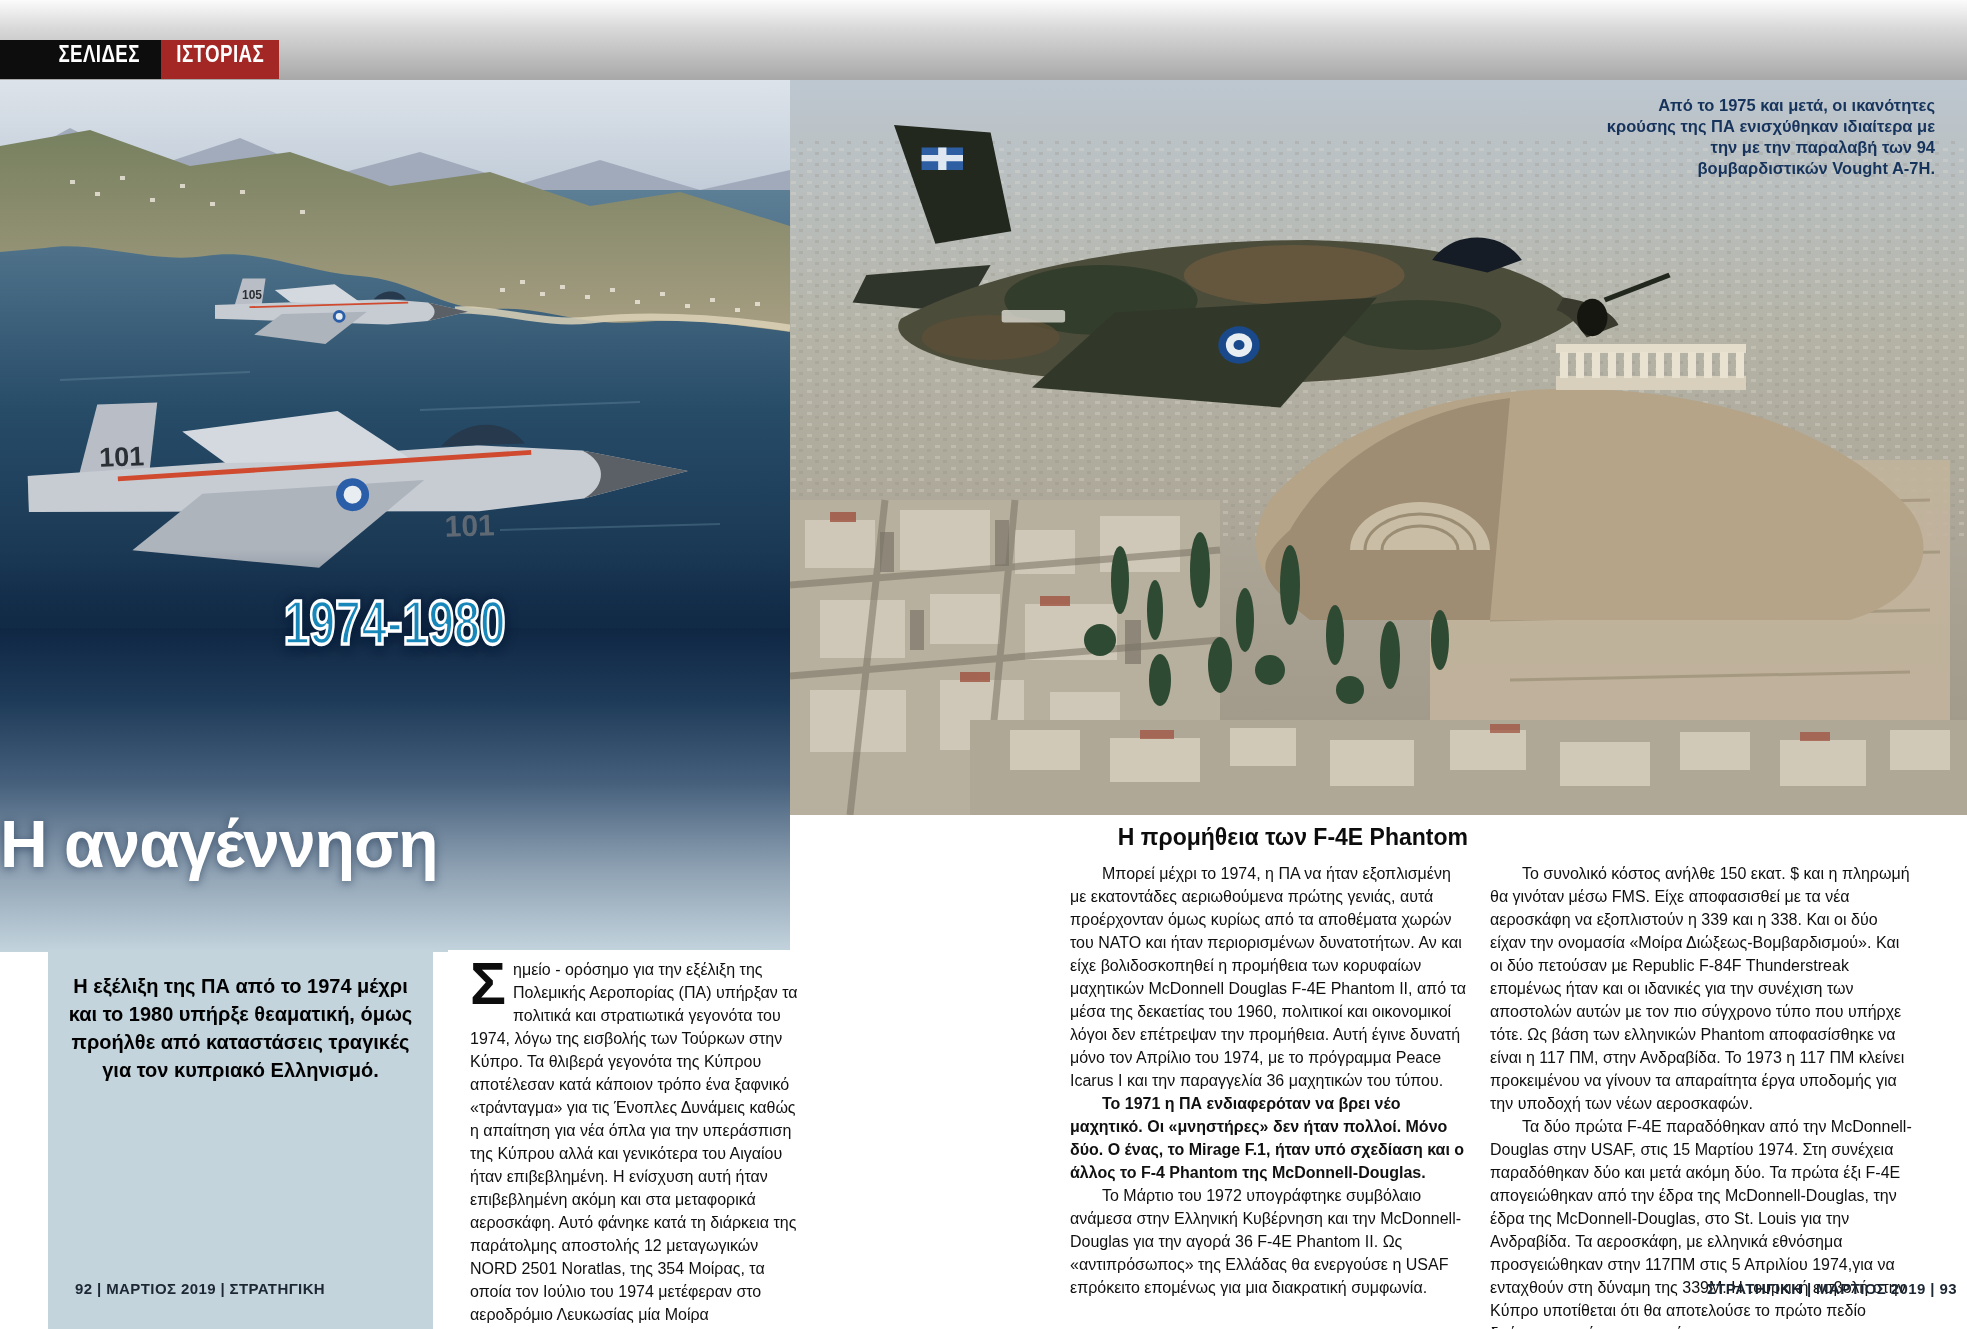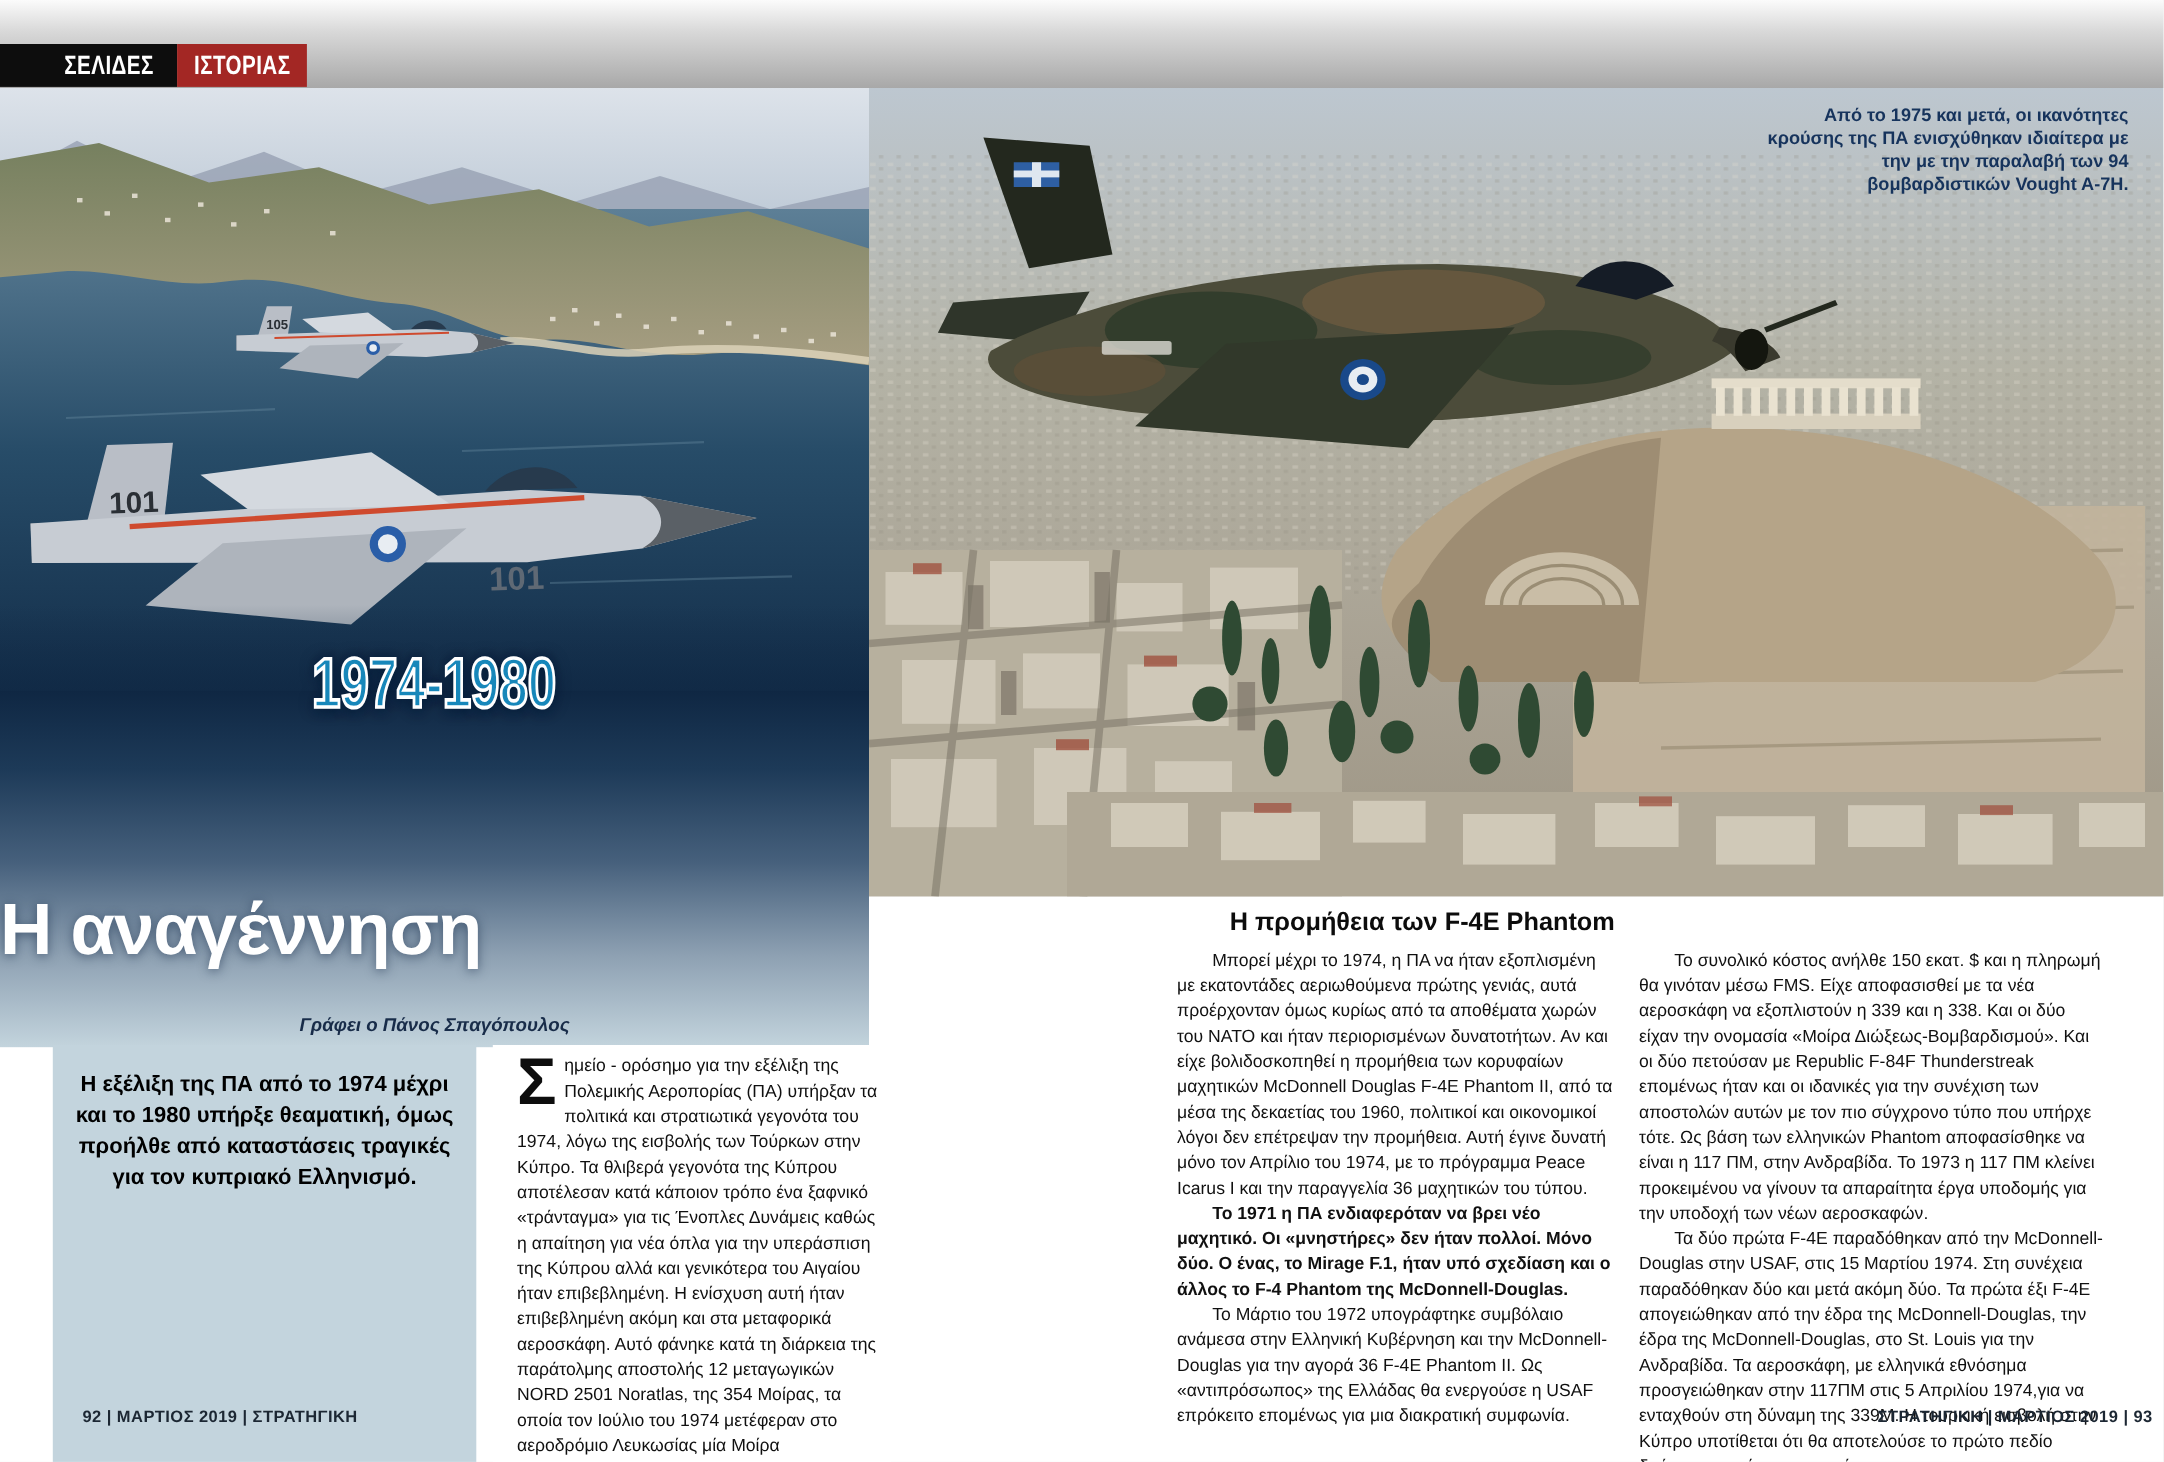--- a/index.html
+++ b/index.html
@@ -3,21 +3,21 @@
 <meta charset="utf-8">
 <style>
   html,body{margin:0;padding:0;background:#e8e8e8;}
   .spread{position:relative;width:1967px;height:1329px;background:#ffffff;overflow:hidden;
           font-family:"Liberation Sans",sans-serif;}
   .abs{position:absolute;}
 
   
   .top-band{left:0;top:0;width:1967px;height:80px;
             background:linear-gradient(180deg,#fbfbfb 0%,#d9d9d9 35%,#a8a8a8 100%);}
-  .badge{top:40px;height:39px;display:flex;align-items:center;color:#fff;
+  .badge{top:40px;height:39px;display:flex;align-items:flex-start;color:#fff;
          font-weight:bold;font-size:24px;white-space:nowrap;}
   .badge-black{left:0;width:161px;background:#0d0d0d;justify-content:flex-end;padding-right:10px;box-sizing:border-box;}
   .badge-red{left:161px;width:118px;background:#a32724;justify-content:center;}
   .badge span{display:inline-block;transform:scaleX(.78);letter-spacing:.5px;}
 
   
   .photo-left{left:0;top:80px;width:790px;height:600px;}
   .photo-right{left:790px;top:80px;width:1177px;height:735px;}
   .grad-left{left:0;top:628px;width:790px;height:324px;
      background:linear-gradient(180deg,#0f2743 0%,#1d3a58 22%,#46607c 48%,#8da0b2 74%,#c3d4dd 100%);}
@@ -146,21 +146,20 @@
     <text x="470" y="456" font-size="30" font-weight="bold" fill="#70757c" opacity=".8" text-anchor="middle" transform="rotate(-2 470 456)">101</text>
     <rect x="0" y="470" width="790" height="130" fill="url(#fadeG)"></rect>
   </svg>
 
   <div class="abs grad-left"></div>
 
   <div class="abs title-line title-years">
     <span>1974-1980</span>
   </div>
   <div class="abs subtitle">Η αναγέννηση</div>
-  <div class="abs byline">Γράφει ο Πάνος Σπαγόπουλος</div>
 
   <div class="abs panel-blue"></div>
   <div class="abs intro">
     <p>Η εξέλιξη της ΠΑ από το 1974 μέχρι και το 1980 υπήρξε θεαματική, όμως προήλθε από καταστάσεις τραγικές για τον κυπριακό Ελληνισμό.</p>
   </div>
   <div class="abs white-box"></div>
   <div class="abs left-body">
     <span class="dropcap">Σ</span><span>ημείο - ορόσημο για την εξέλιξη της Πολεμικής Αεροπορίας (ΠΑ) υπήρξαν τα πολιτικά και στρατιωτικά γεγονότα του 1974, λόγω της εισβολής των Τούρκων στην Κύπρο. Τα θλιβερά γεγονότα της Κύπρου αποτέλεσαν κατά κάποιον τρόπο ένα ξαφνικό «τράνταγμα» για τις Ένοπλες Δυνάμεις καθώς η απαίτηση για νέα όπλα για την υπεράσπιση της Κύπρου αλλά και γενικότερα του Αιγαίου ήταν επιβεβλημένη. Η ενίσχυση αυτή ήταν επιβεβλημένη ακόμη και στα μεταφορικά αεροσκάφη. Αυτό φάνηκε κατά τη διάρκεια της παράτολμης αποστολής 12 μεταγωγικών NORD 2501 Noratlas, της 354 Μοίρας, τα οποία τον Ιούλιο του 1974 μετέφεραν στο αεροδρόμιο Λευκωσίας μία Μοίρα Καταδρομών, με αποτέλεσμα την καταστροφή 4 αεροσκαφών, την απώλεια 4 Ελλήνων αεροπόρων και 27 Καταδρομέων.</span>
   </div>
   <div class="abs footer footer-left">92 | ΜΑΡΤΙΟΣ 2019 | ΣΤΡΑΤΗΓΙΚΗ</div>

